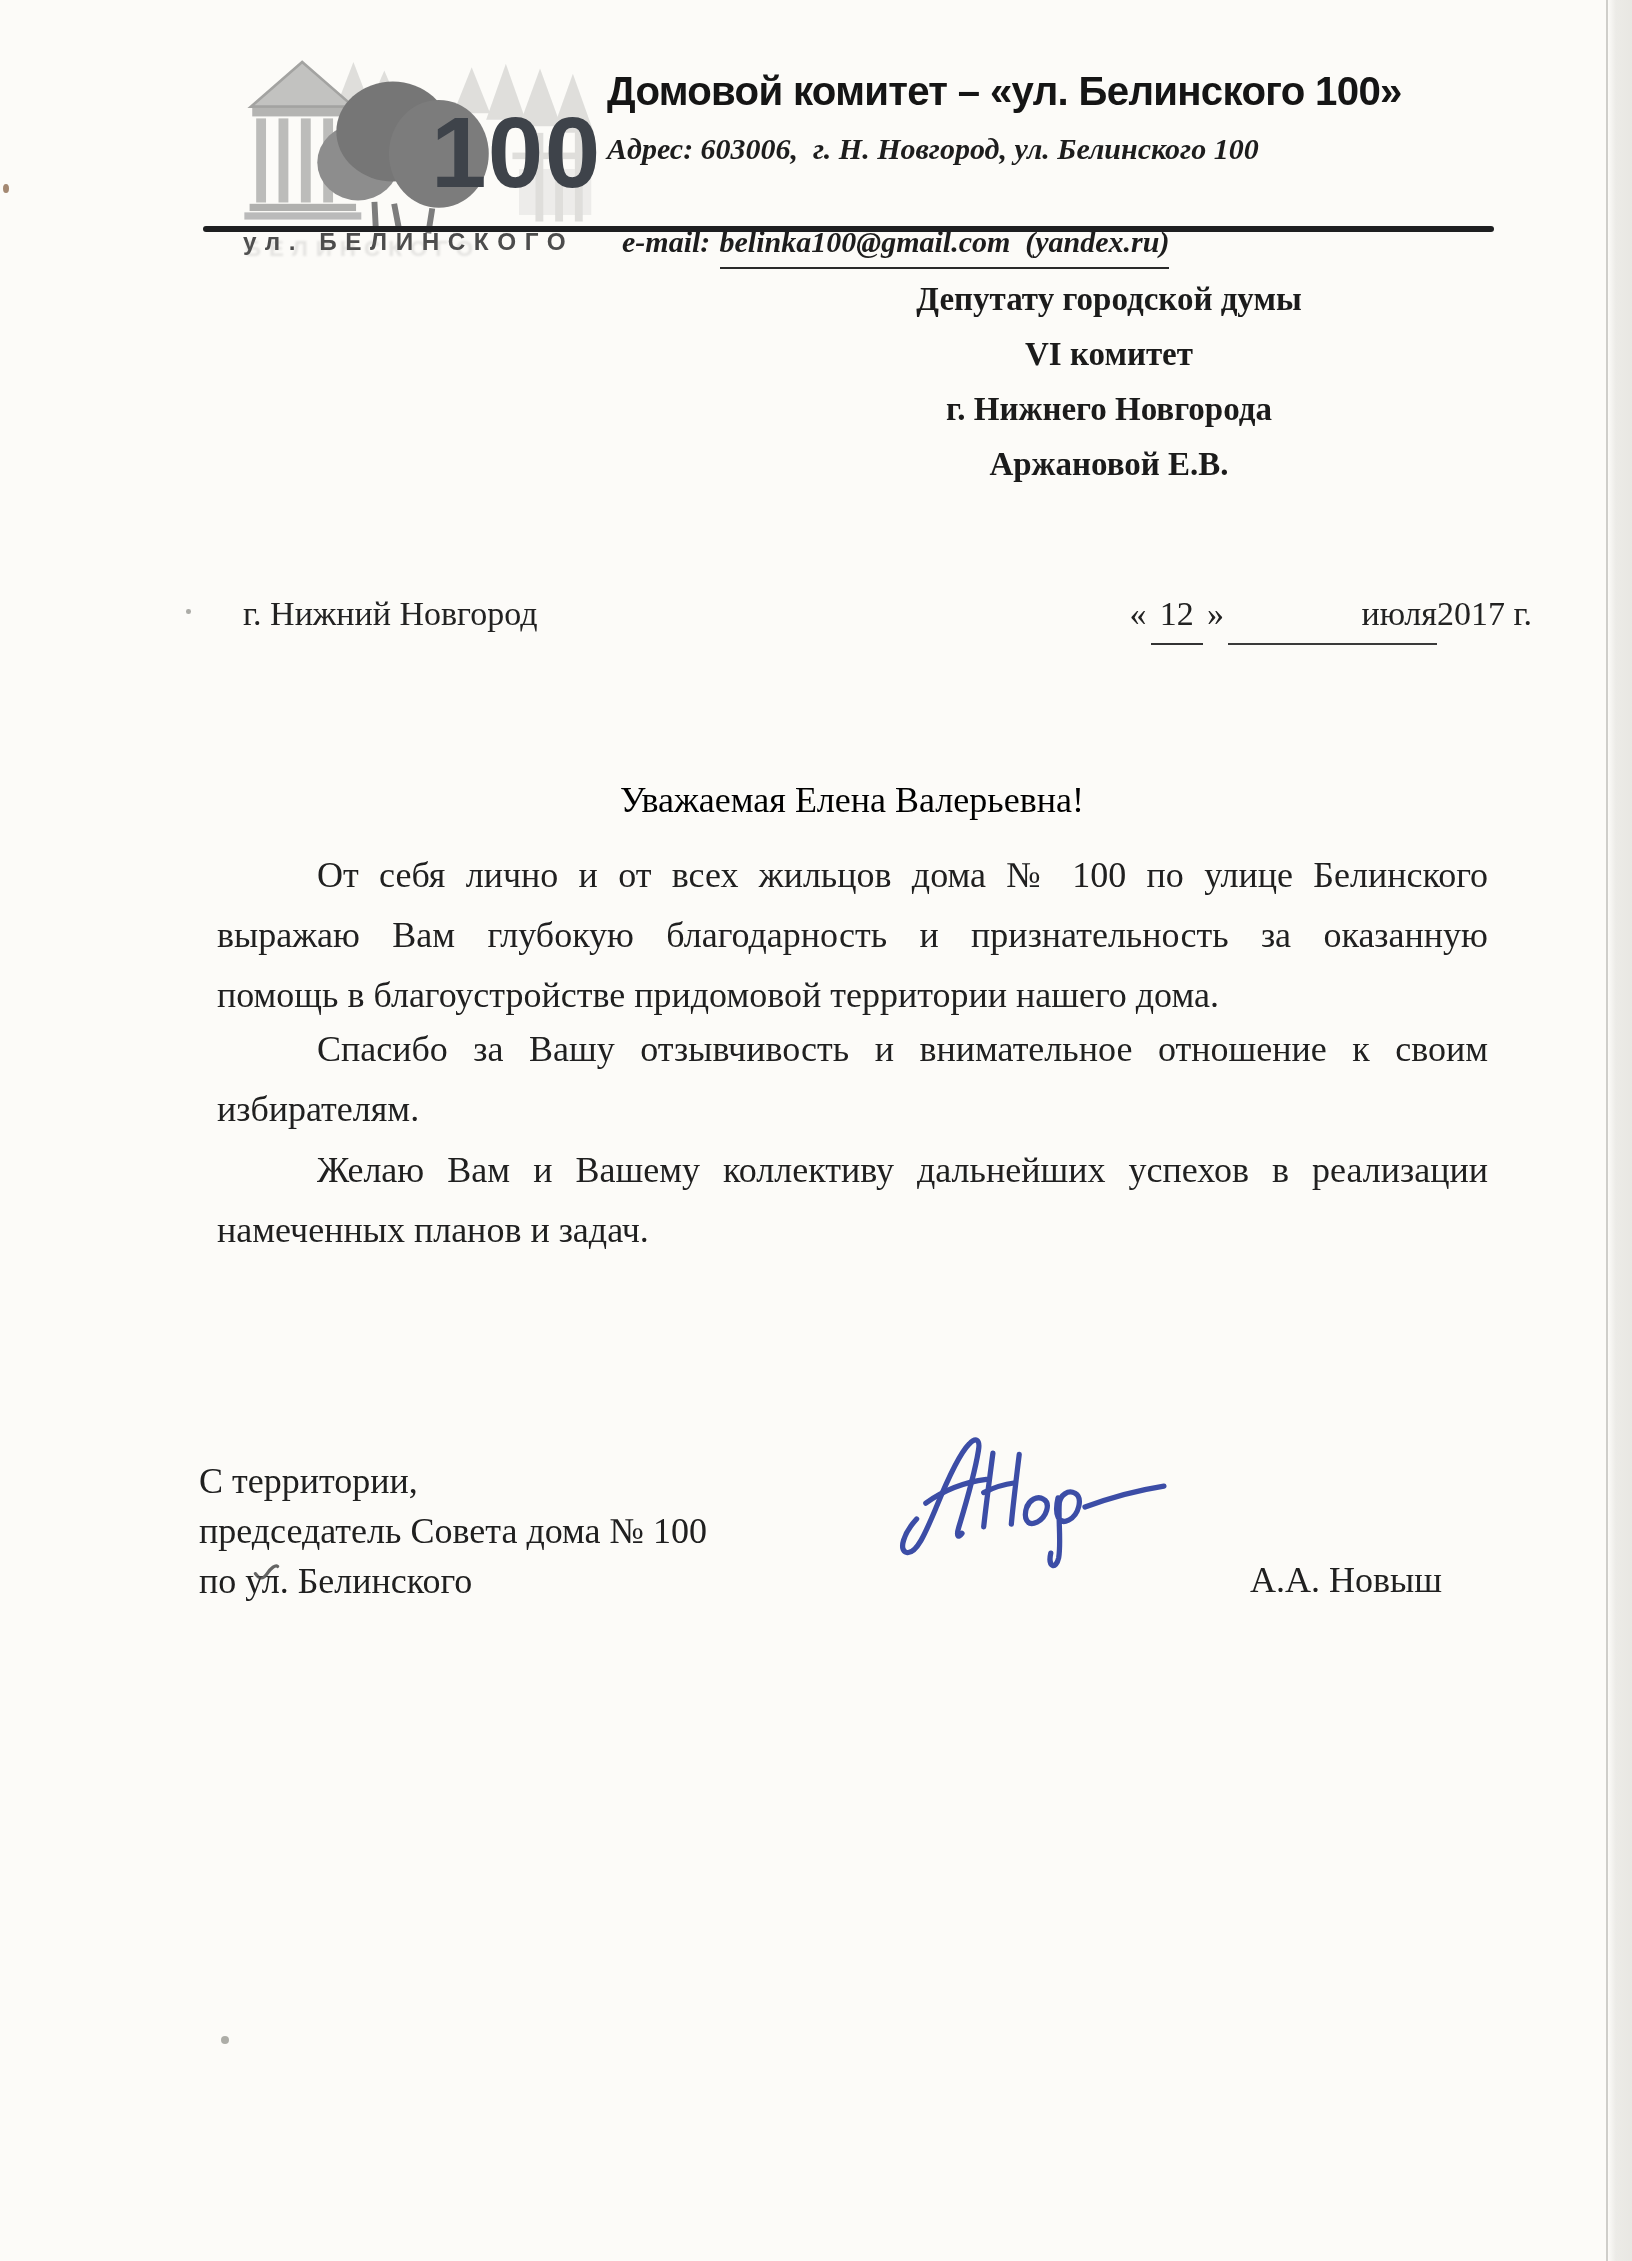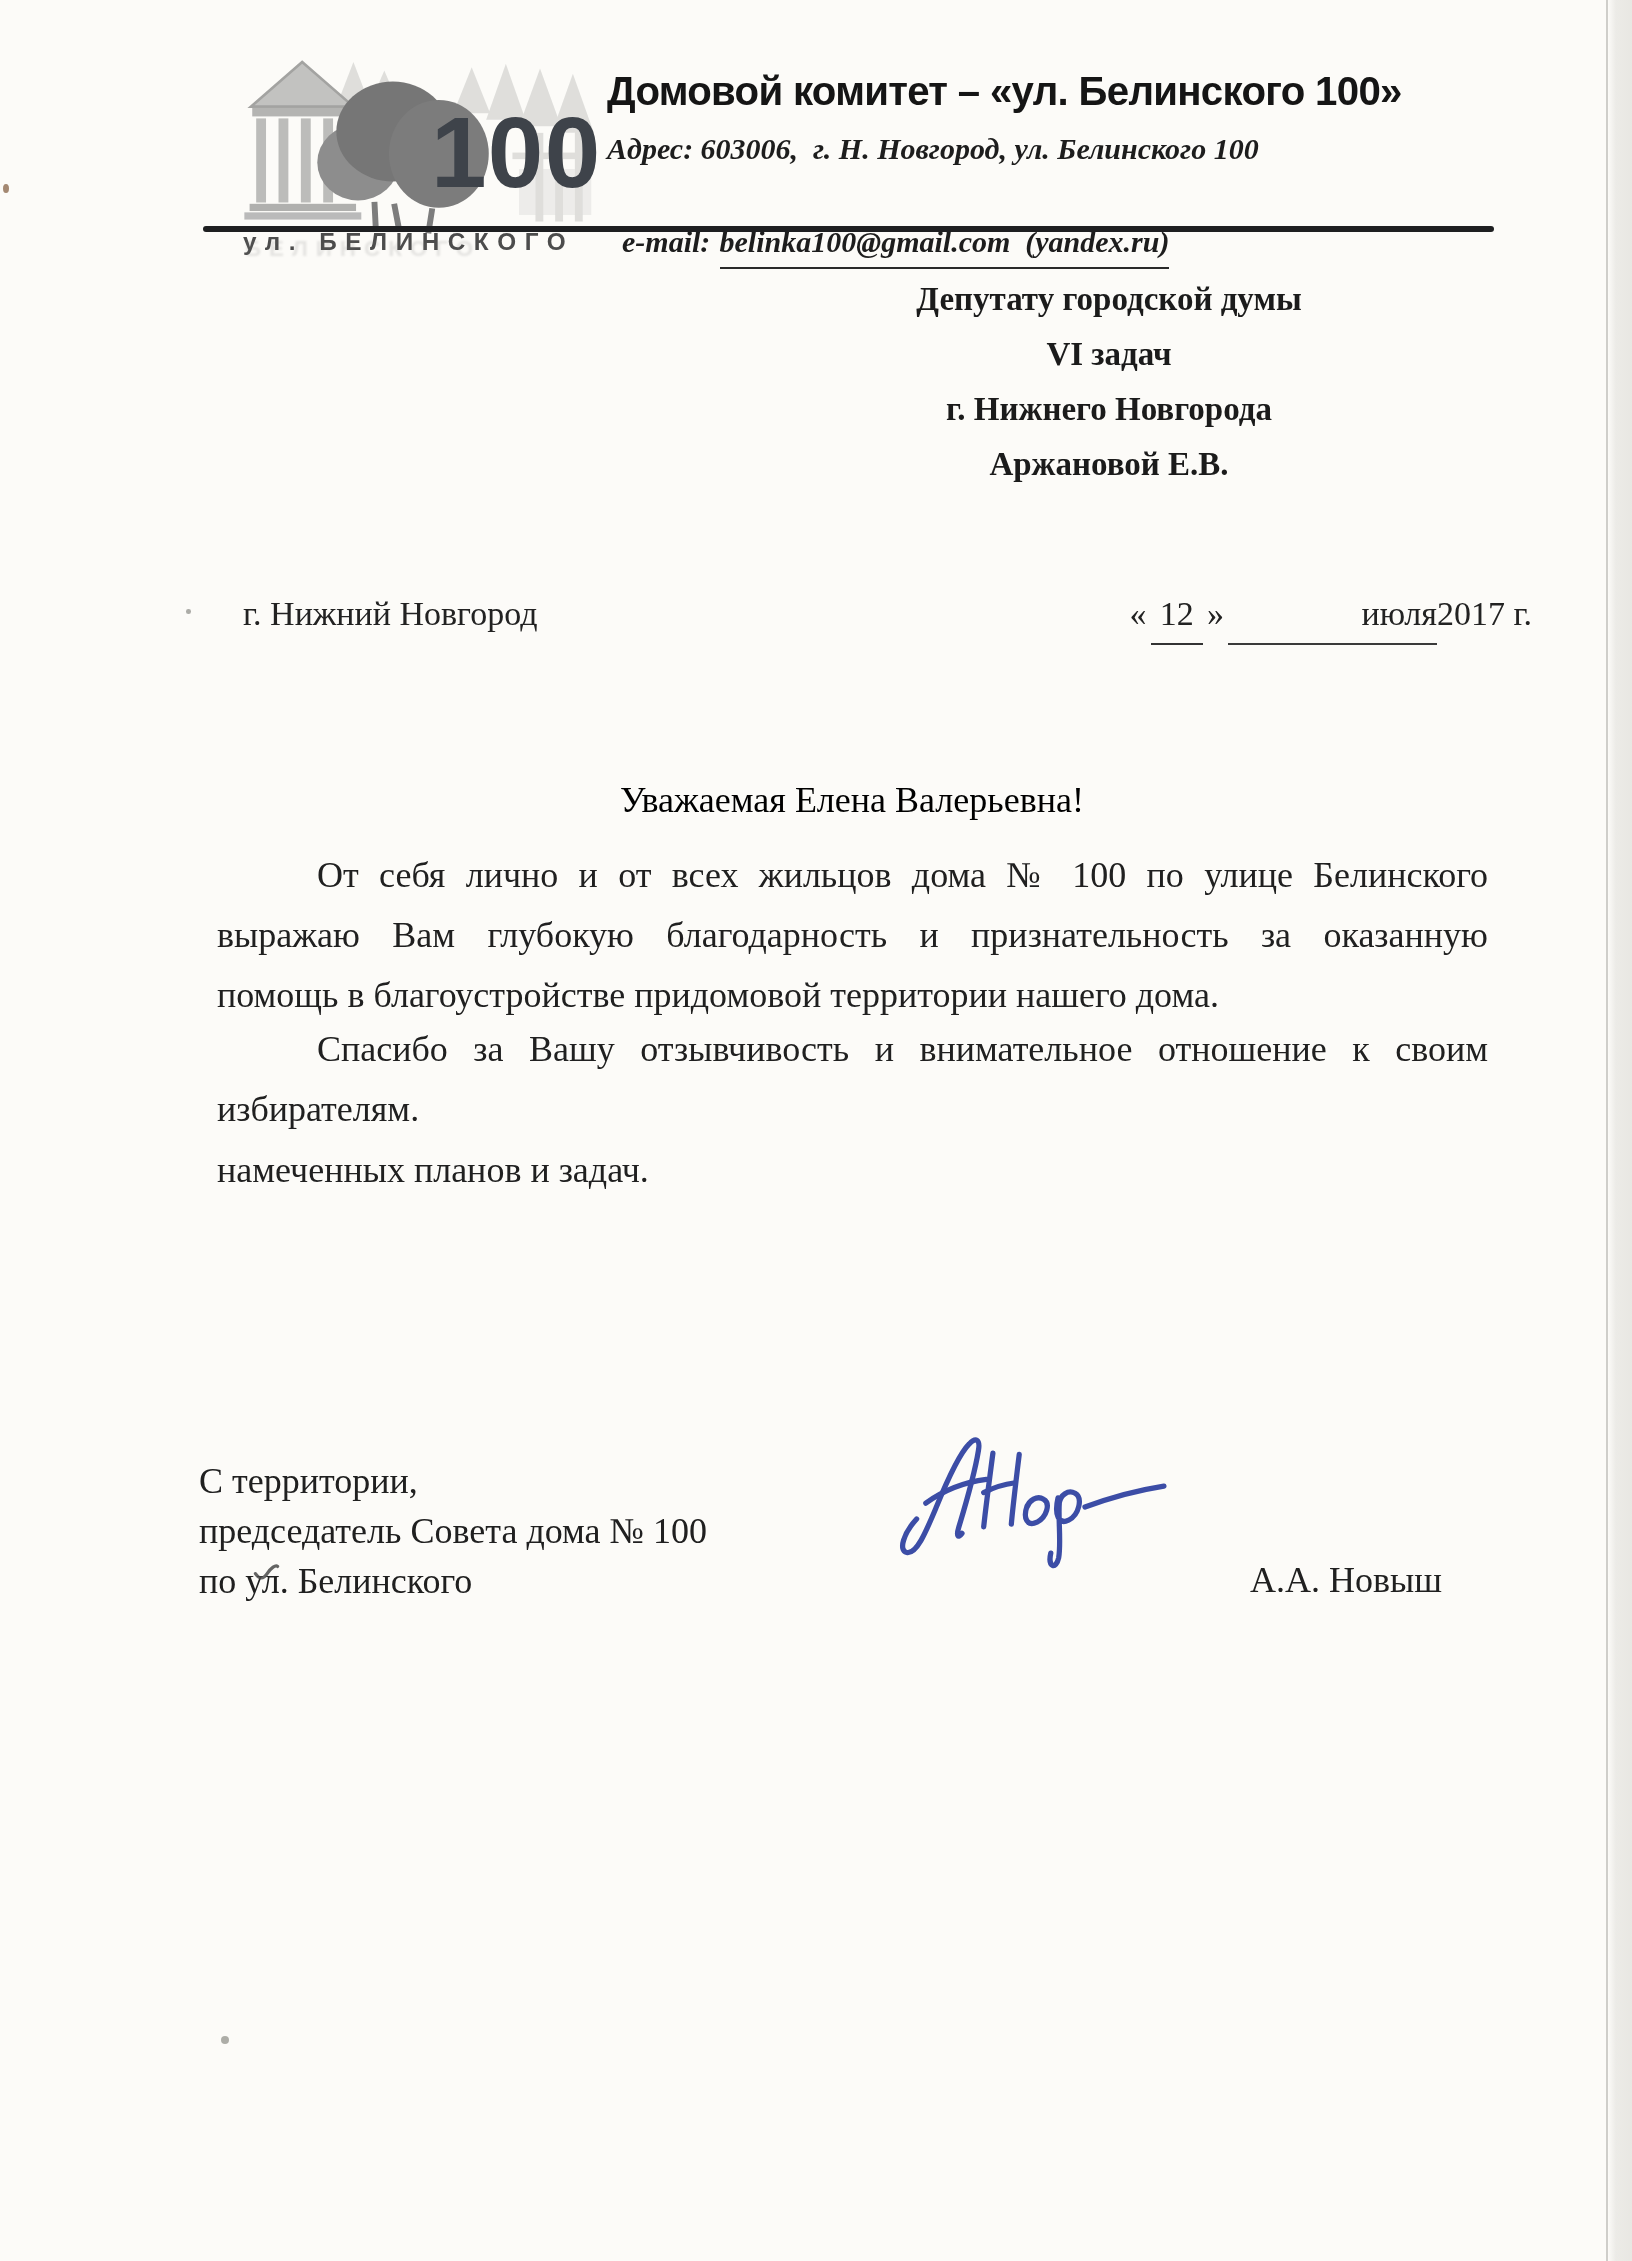--- a/index.html
+++ b/index.html
@@ -163,21 +163,21 @@
 <div class="org-address">Адрес: 603006,  г. Н. Новгород, ул. Белинского 100</div>
 <div class="org-email">
   <span class="label">e-mail:</span><span class="email-underline">belinka100@gmail.com  (yandex.ru)</span>
 </div>
 
 <div class="header-rule"></div>
 <div class="ghost-text">БЕЛИНСКОГО</div>
 
 <div class="recipient">
   <div>Депутату городской думы</div>
-  <div>VI задач</div>
+  <div>VI комитет</div>
   <div>г. Нижнего Новгорода</div>
   <div>Аржановой Е.В.</div>
 </div>
 
 <div class="dateline">
   <span>г. Нижний Новгород</span>
   <span class="date-group">
     <span>«</span><span class="date-day">12</span><span>»</span><span class="date-month-blank">июля</span><span>2017 г.</span>
   </span>
 </div>
@@ -189,20 +189,21 @@
   <div class="bline jline">выражаю Вам глубокую благодарность и признательность за оказанную</div>
   <div class="bline">помощь в благоустройстве придомовой территории нашего дома.</div>
 </div>
 
 <div class="para para-2">
   <div class="bline jline indent">Спасибо за Вашу отзывчивость и внимательное отношение к своим</div>
   <div class="bline">избирателям.</div>
 </div>
 
 <div class="para para-3">
+  <div class="bline jline indent">Желаю Вам и Вашему коллективу дальнейших успехов в реализации</div>
   <div class="bline">намеченных планов и задач.</div>
 </div>
 
 <div class="closing">
   <div>С территории,</div>
   <div>председатель Совета дома № 100</div>
   <div>по ул. Белинского</div>
 </div>
 
 <div class="signature-scrawl">

